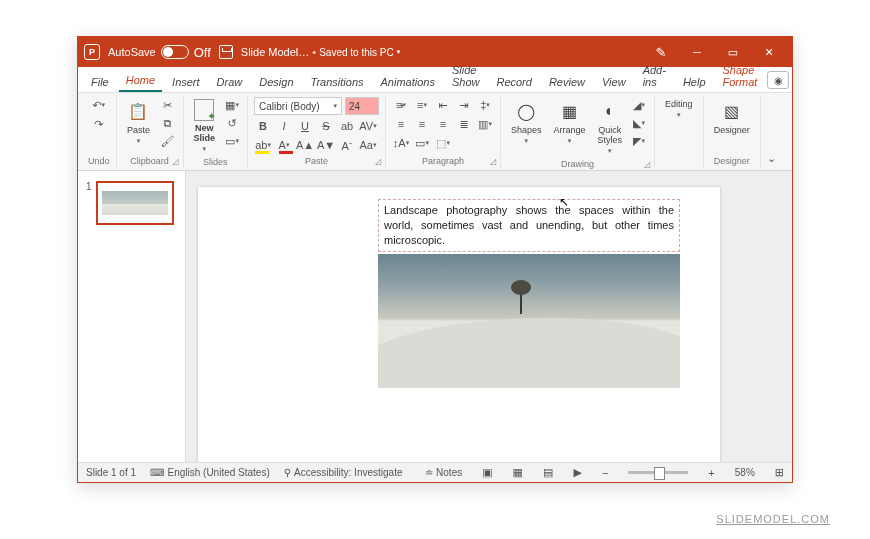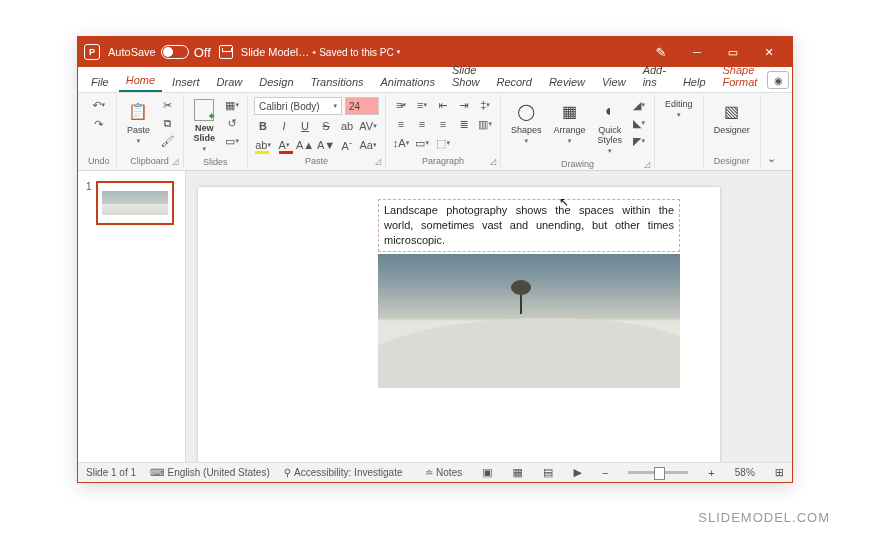--- a/index.html
+++ b/index.html
@@ -57,21 +57,21 @@
   .hill-shadow{position:absolute;left:30%;bottom:0;width:240px;height:50px;background:#9aa8ad;border-top-left-radius:80% 50px;transform:skewX(-8deg);}
   .tree{position:absolute;left:47%;top:38px;width:2px;height:22px;background:#3a3a34;}
   .tree::before{content:"";position:absolute;left:-9px;top:-12px;width:20px;height:15px;background:#4b4b41;border-radius:50%;}
   .cursor{position:absolute;left:361px;top:8px;font-size:12px;color:#000;pointer-events:none;}
   .statusbar{height:20px;background:#f3f2f1;border-top:1px solid #ddd;display:flex;align-items:center;padding:0 8px;font-size:10px;color:#555;gap:14px;}
   .statusbar .right{margin-left:auto;display:flex;align-items:center;gap:20px;}
   .zoom-slider{width:60px;height:3px;background:#bbb;position:relative;}
   .zoom-slider::before{content:"";position:absolute;left:30px;top:-3px;width:1px;height:9px;background:#666;}
   .zoom-slider::after{content:"";position:absolute;left:26px;top:-4px;width:9px;height:11px;border:1px solid #888;background:#fff;}
   .vb{font-size:11px;}
-  .watermark{position:absolute;right:40px;bottom:14px;font-size:13px;letter-spacing:1px;color:#9a9a9a;}
+  .watermark{position:absolute;right:40px;bottom:14px;font-size:11px;letter-spacing:1px;color:#9a9a9a;text-decoration:underline;}
   svg{display:block;}
 </style>
 </head>
 <body>
 
 <div class="app">
 
   <div class="titlebar">
     <div class="pp-icon">P</div>
     <div class="autosave">

